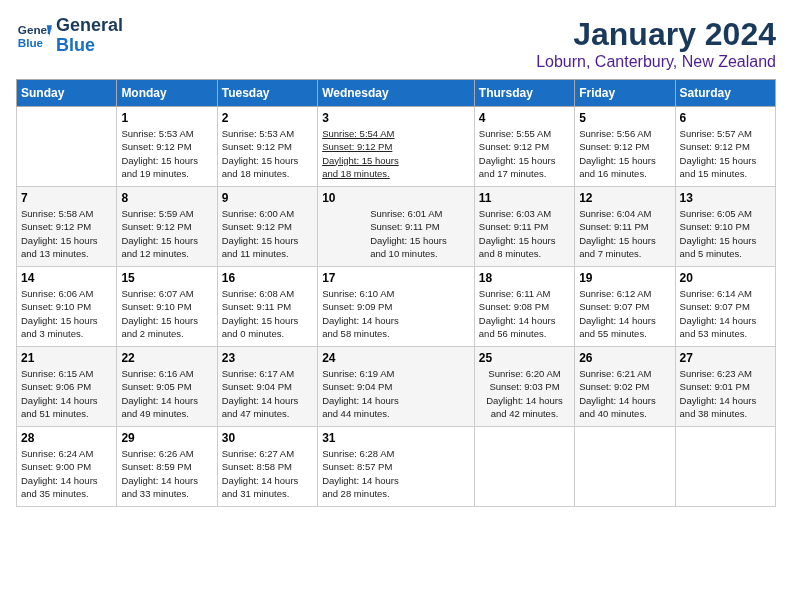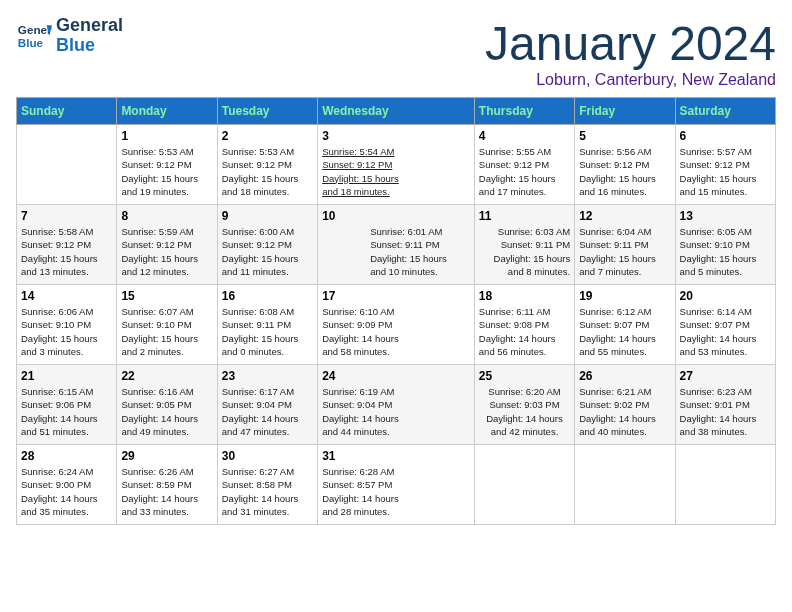--- a/index.html
+++ b/index.html
@@ -29,36 +29,36 @@
     }
     .logo-blue { color: #1a6fc4; }
     .logo-icon {
       width: 36px;
       height: 36px;
     }
     .title-block {
       text-align: right;
     }
     .month-title {
-      font-size: 48px;
-      font-weight: normal;
+      font-size: 32px;
+      font-weight: bold;
       color: #1a3a5c;
     }
     .location-title {
       font-size: 16px;
       color: #4c1d95;
     }
     table {
       width: 100%;
       border-collapse: collapse;
       font-size: 10.5px;
     }
     thead tr th {
       background: #1a6fc4;
-      color: #86efac;
+      color: #ffffff;
       padding: 6px 4px;
       text-align: left;
       font-size: 12px;
       font-weight: bold;
       border: 1px solid #aaa;
     }
     tbody tr td {
       border: 1px solid #ccc;
       vertical-align: top;
       padding: 4px;
@@ -183,21 +183,21 @@
         </td>
         <td>
           <span class="day-num">10</span>
           <div class="cell-info" style="white-space: pre-line; margin-left: 48px;">Sunrise: 6:01 AM
 Sunset: 9:11 PM
 Daylight: 15 hours
 and 10 minutes.</div>
         </td>
         <td>
           <span class="day-num">11</span>
-          <div class="cell-info" style="white-space: pre-line; text-align: right;">Sunrise: 6:03 AM
+          <div class="cell-info" style="white-space: pre-line;">Sunrise: 6:03 AM
 Sunset: 9:11 PM
 Daylight: 15 hours
 and 8 minutes.</div>
         </td>
         <td>
           <span class="day-num">12</span>
           <div class="cell-info" style="white-space: pre-line;">Sunrise: 6:04 AM
 Sunset: 9:11 PM
 Daylight: 15 hours
 and 7 minutes.</div>

